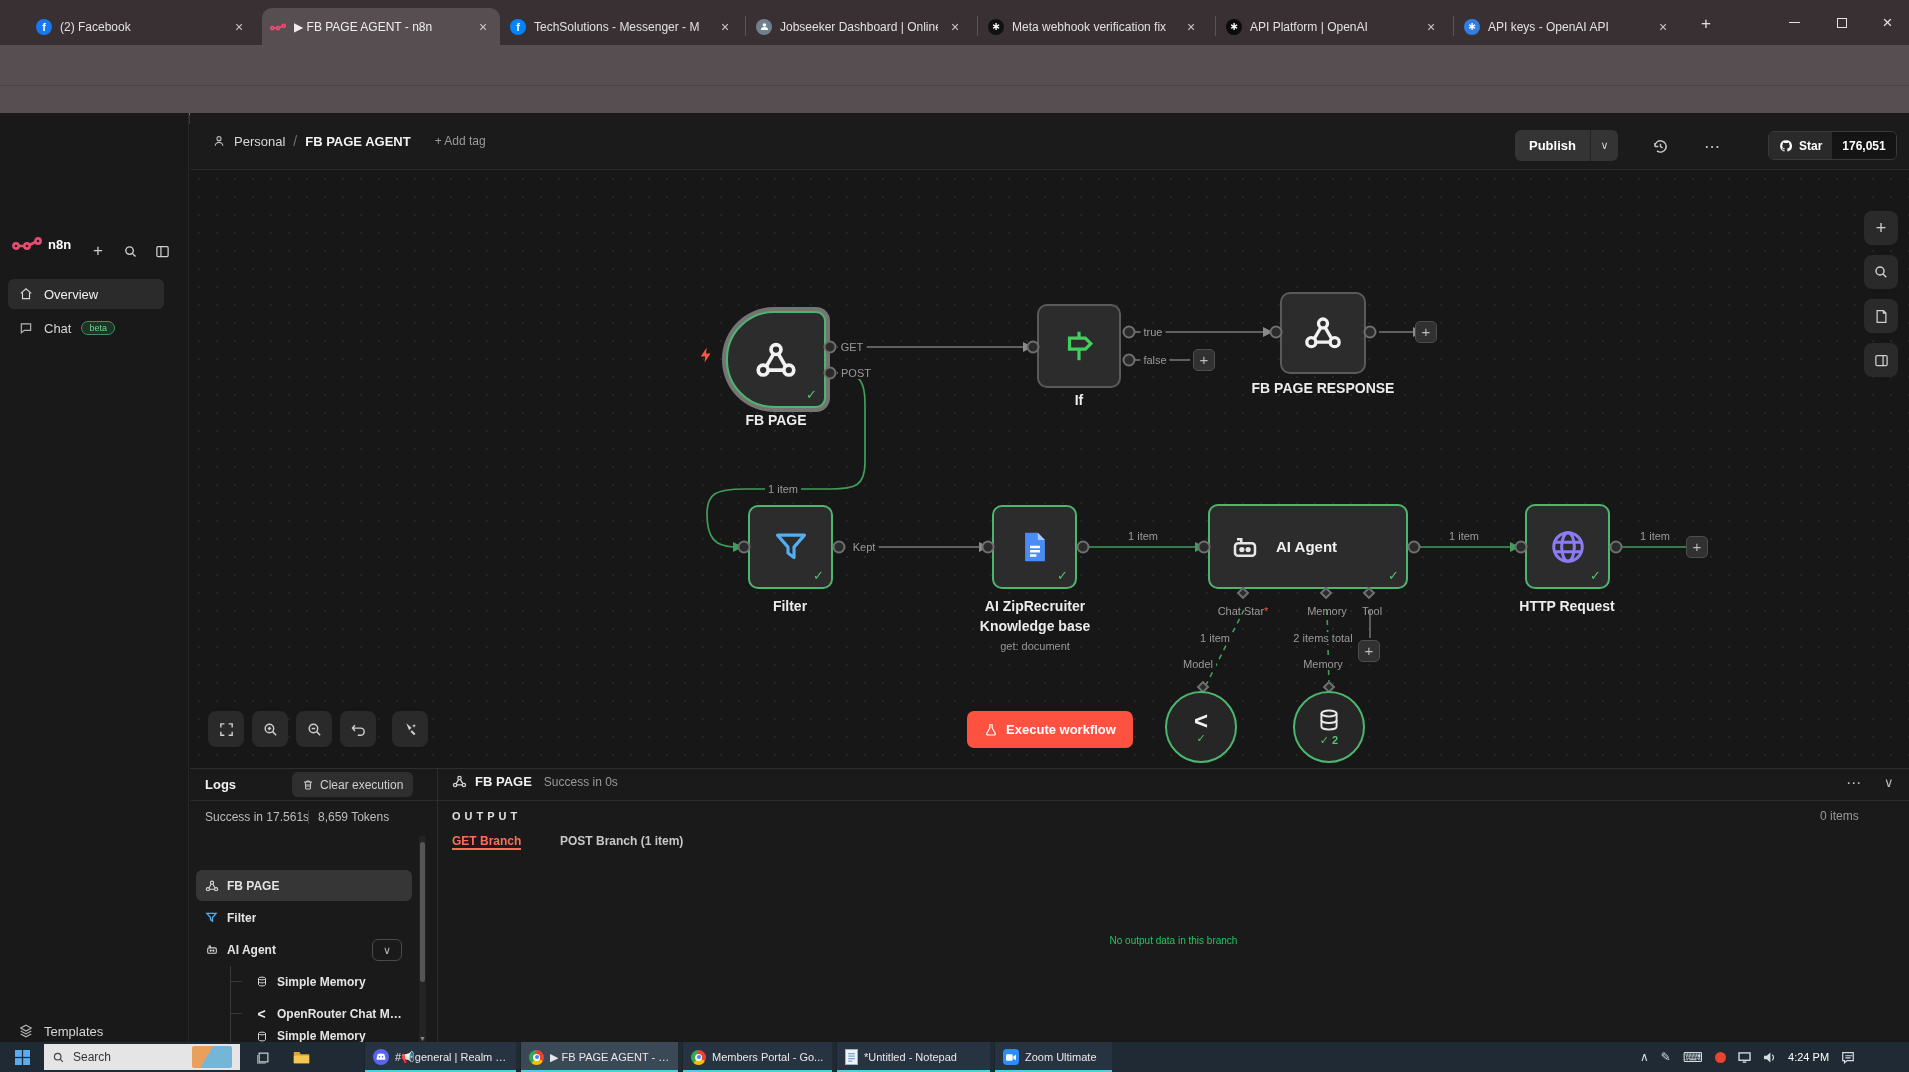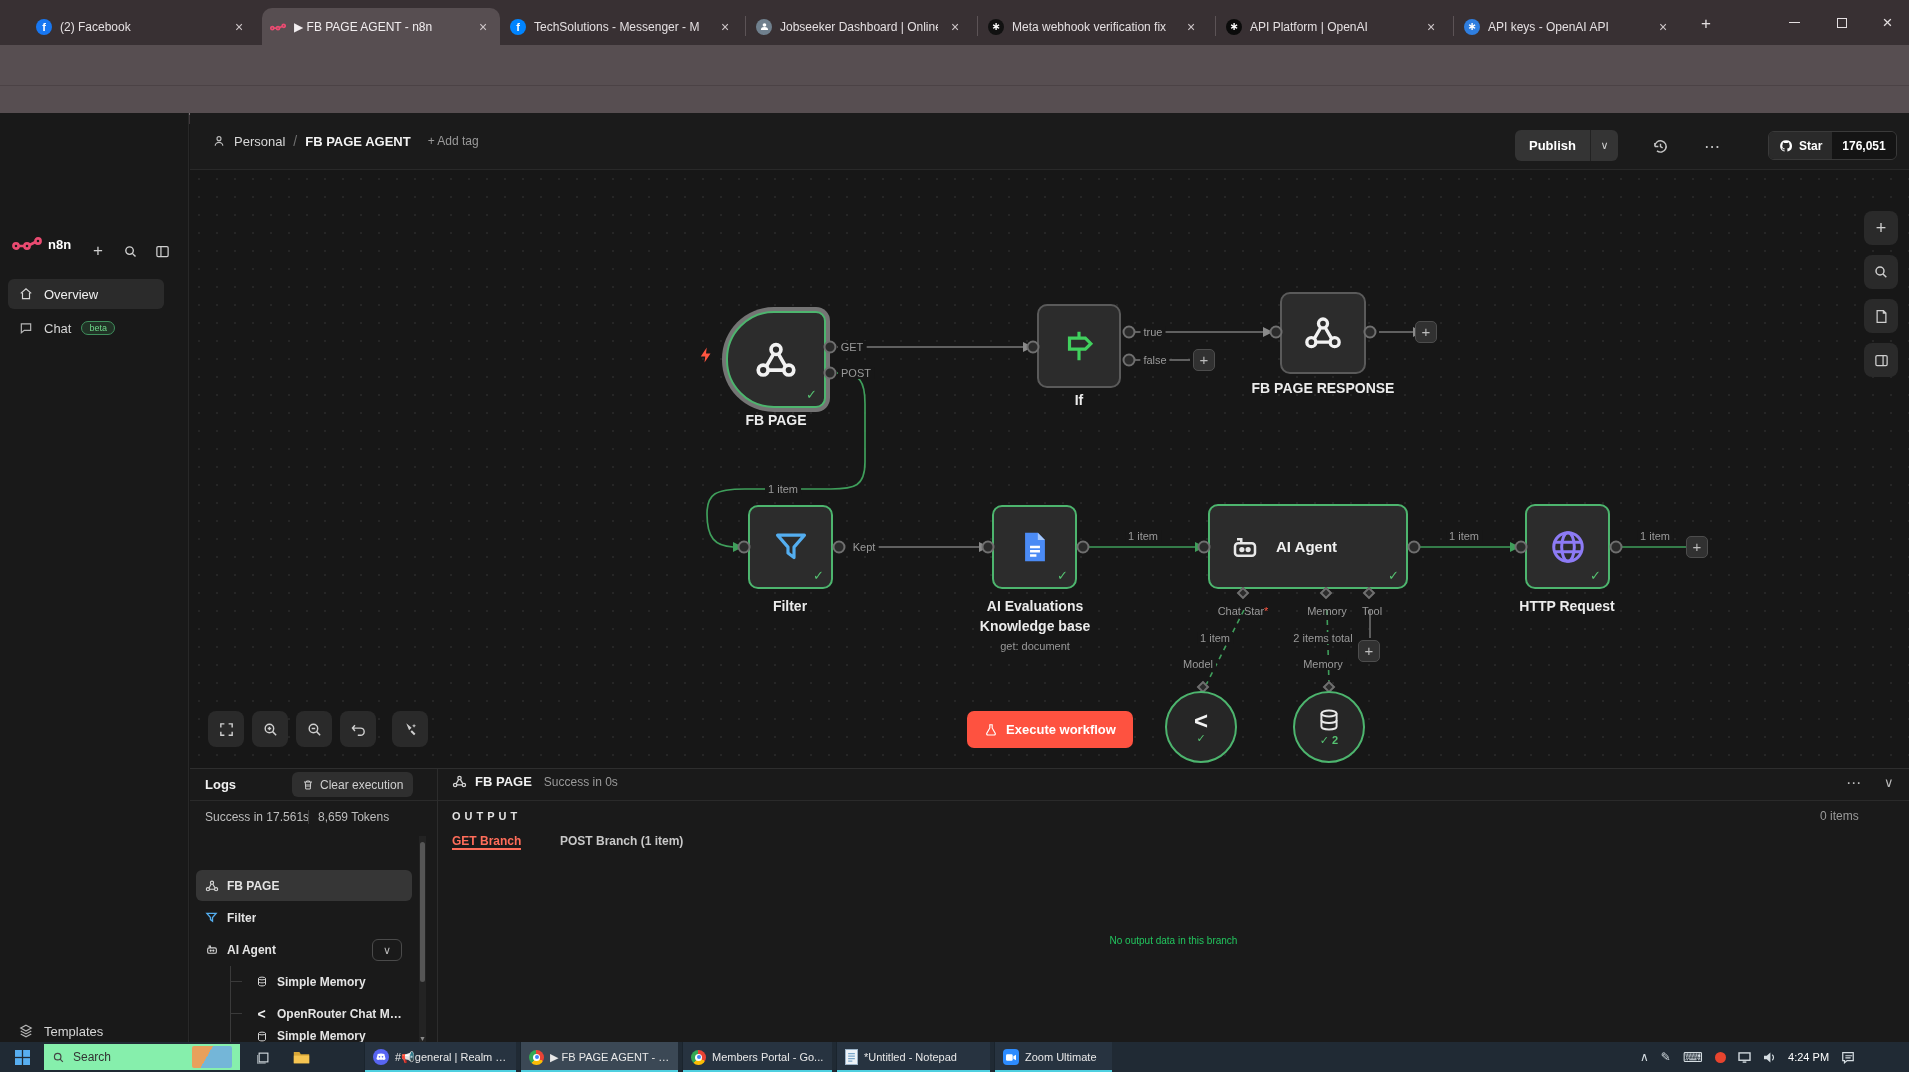--- a/index.html
+++ b/index.html
@@ -265,21 +265,21 @@
 
   <div class="a" id="header"></div>
   <div class="a f" style="left:212px;top:133px;gap:8px;z-index:3;">
     <svg width="14" height="14" viewBox="0 0 24 24" fill="none" stroke="#bdbdbd" stroke-width="2">
         <circle cx="12" cy="8" r="3.4"></circle>
         <path d="M5.5 20 a6.5 5.6 0 0 1 13 0"></path>
       </svg>
     <span style="color:#d8d8d8;font-size:13px;">Personal</span>
     <span style="color:#6f6f6f;font-size:14px;">/</span>
     <span style="color:#f2f2f2;font-size:13px;font-weight:bold;">FB PAGE AGENT</span>
-    <span style="color:#9a9a9a;font-size:12px;margin-left:9px;text-align:center;">+ Add tag</span>
+    <span style="color:#9a9a9a;font-size:12px;margin-left:16px;text-align:center;">+ Add tag</span>
   </div>
   <div class="a f" style="left:1515px;top:130px;height:31px;z-index:3;">
     <div class="ctr" style="height:31px;padding:0 14px;background:#343434;border-radius:6px 0 0 6px;color:#fff;font-size:13px;font-weight:bold;">Publish</div>
     <div class="ctr" style="height:31px;width:28px;background:#343434;border-left:1px solid #222;border-radius:0 6px 6px 0;color:#cfcfcf;font-size:11px;">∨</div>
   </div>
   <div class="a ctr" style="left:1648px;top:134px;width:24px;height:24px;z-index:3;">
     <svg width="17" height="17" viewBox="0 0 24 24" fill="none" stroke="#c5c5c5" stroke-width="2">
         <path d="M4 12 a8 8 0 1 1 3 6.2 M4 12 V7 M4 12 h5"></path>
         <path d="M12 8 v4 l3 2"></path>
       </svg>
@@ -414,21 +414,21 @@
   <div class="a node ctr" style="left:992px;top:505px;width:85px;height:84px;">
     <svg width="34" height="34" viewBox="0 0 24 24">
         <path d="M5 2 h9 l5 5 v15 H5 z" fill="#4b8bf5"></path>
         <path d="M14 2 l5 5 h-5 z" fill="#a6c8fb"></path>
         <g stroke="#fff" stroke-width="1.6">
           <path d="M8.5 12 h7 M8.5 15 h7 M8.5 18 h4.5"></path>
         </g>
       </svg>
     <span class="ncheck">✓</span>
   </div>
-  <div class="a nlabel" style="left:955px;top:598px;width:160px;">AI Evaluations</div>
+  <div class="a nlabel" style="left:955px;top:598px;width:160px;">AI ZipRecruiter</div>
   <div class="a nlabel" style="left:955px;top:618px;width:160px;">Knowledge base</div>
   <div class="a nsub" style="left:955px;top:640px;width:160px;">get: document</div>
   <div class="port" style="left:988px;top:547px;"></div>
   <div class="port" style="left:1083px;top:547px;"></div>
   <span class="wlabel" style="left:1143px;top:536px;">1 item</span>
 
   <div class="a node f" style="left:1208px;top:504px;width:200px;height:85px;padding:0 18px;gap:14px;">
     <svg width="34" height="30" viewBox="0 0 24 24" fill="none" stroke="#e8e8e8" stroke-width="2">
         <rect x="4" y="9" width="16" height="10" rx="2.5"></rect>
         <circle cx="9.5" cy="14" r="1.1" fill="#e8e8e8"></circle>
@@ -632,21 +632,21 @@
 
   <div class="a" id="taskbar"></div>
   <div class="a ctr" style="left:0;top:1042px;width:44px;height:30px;">
     <svg width="15" height="15" viewBox="0 0 14 14" fill="#58aef0">
         <rect x="0" y="0" width="6.4" height="6.4"></rect>
         <rect x="7.6" y="0" width="6.4" height="6.4"></rect>
         <rect x="0" y="7.6" width="6.4" height="6.4"></rect>
         <rect x="7.6" y="7.6" width="6.4" height="6.4"></rect>
       </svg>
   </div>
-  <div class="a f" style="left:44px;top:1044px;width:196px;height:26px;background:#86efac;gap:8px;padding:0 8px;">
+  <div class="a f" style="left:44px;top:1044px;width:196px;height:26px;background:#e5e5e5;gap:8px;padding:0 8px;">
     <svg width="13" height="13" viewBox="0 0 24 24" fill="none" stroke="#444" stroke-width="2.2">
         <circle cx="10.5" cy="10.5" r="6"></circle>
         <path d="M15 15 l5 5"></path>
       </svg>
     <span style="color:#333;font-size:12px;flex:1;">Search</span>
     <span style="width:40px;height:22px;border-radius:2px;background:linear-gradient(120deg,#e8a05c 40%,#74b6d8 40%);"></span>
   </div>
   <div class="a ctr" style="left:246px;top:1042px;width:34px;height:30px;">
     <svg width="15" height="15" viewBox="0 0 24 24" fill="none" stroke="#d5dde2" stroke-width="1.8">
         <rect x="5" y="5" width="14" height="14"></rect>

